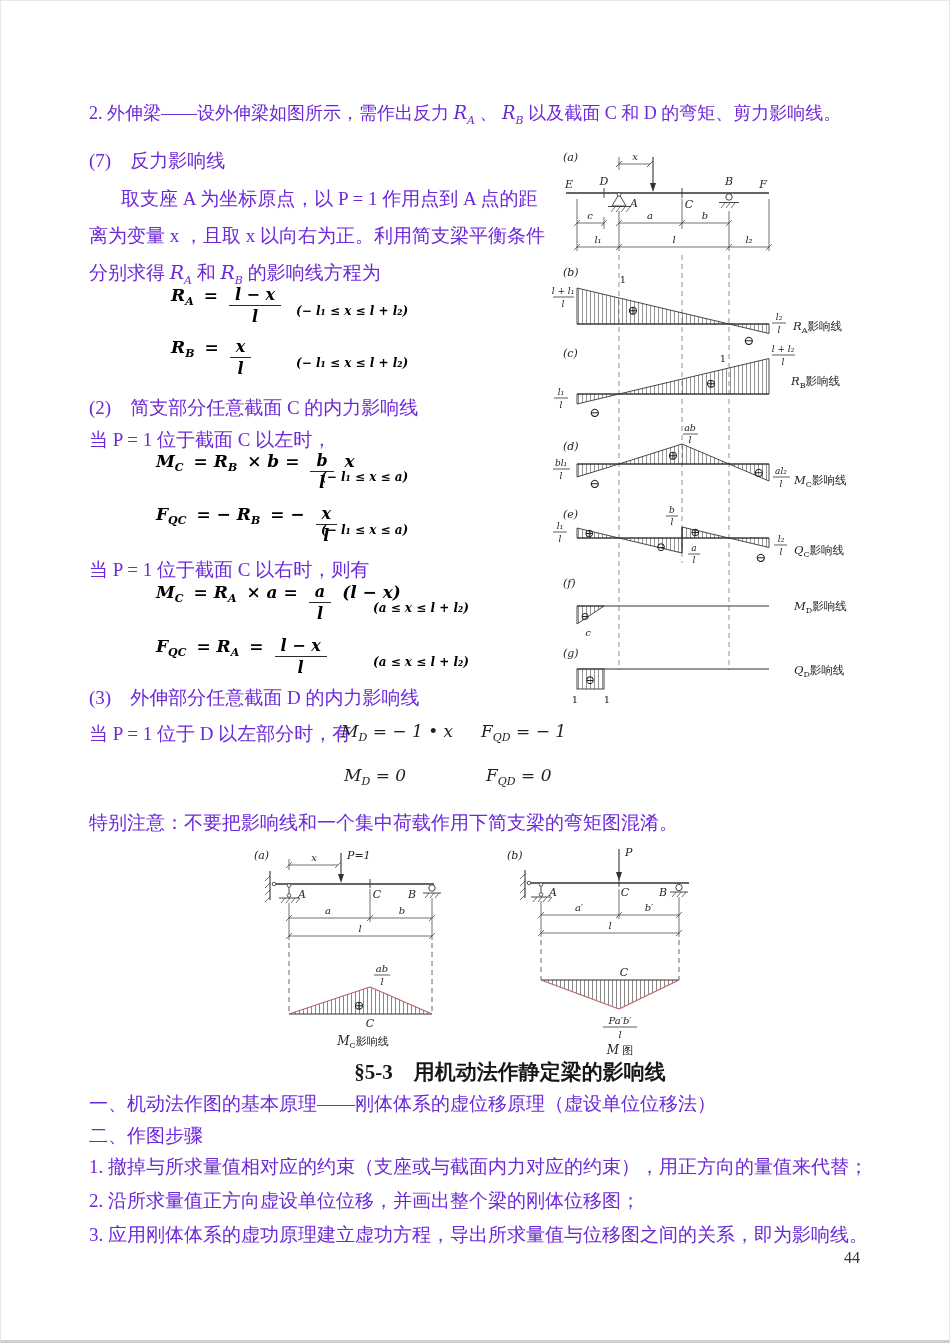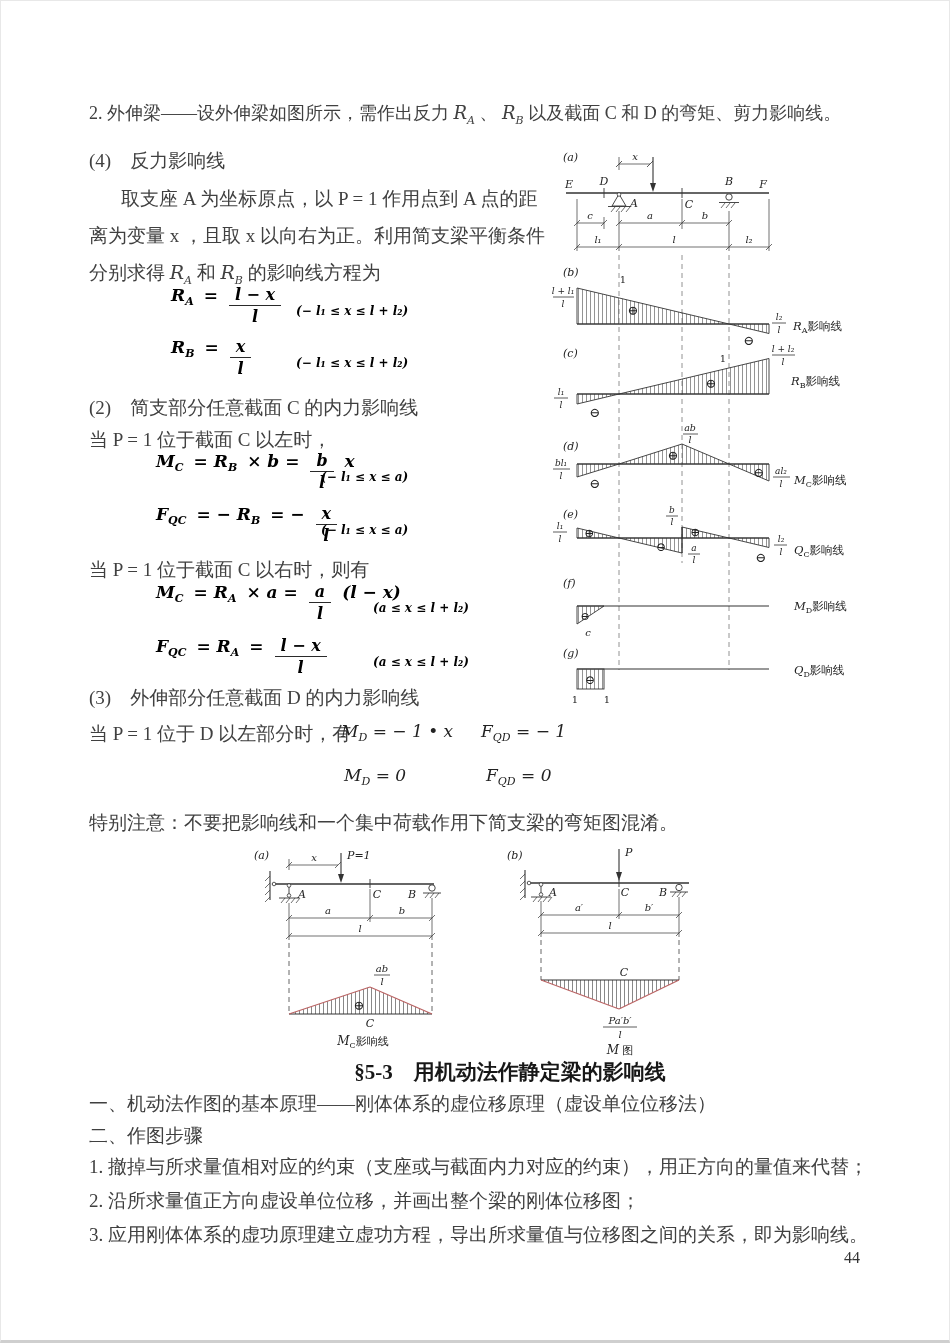--- a/index.html
+++ b/index.html
@@ -1,19 +1,19 @@
 <!DOCTYPE html>
 <html><head>
 <meta charset="utf-8">
 <style>
   html,body{margin:0;padding:0;background:#ffffff;}
   .page{position:relative;width:950px;height:1343px;background:#fff;overflow:hidden;
         font-family:"Liberation Serif","DejaVu Serif",serif;color:#222;
         border:1px solid #e8e8e8;border-bottom:3px solid #cfcfcf;box-sizing:border-box;}
-  .t{position:absolute;font-size:19px;white-space:nowrap;color:#404040;}
+  .t{position:absolute;font-size:19px;white-space:nowrap;color:#6d28d9;}
   .t.small{font-size:18px;}
   .it{font-style:italic;font-family:"DejaVu Serif",serif;}
   sub.fs{font-size:11px;font-style:italic;font-family:"DejaVu Serif",serif;line-height:0;}
   .formula{position:absolute;display:flex;align-items:flex-start;height:52px;
            font-family:"DejaVu Serif",serif;font-style:italic;font-size:17px;color:#000000;font-weight:bold;}
   .formula .piece{margin:0 5px;white-space:nowrap;}
   .frac{display:inline-flex;flex-direction:column;align-items:center;margin:0 6px;
         font-size:16px;line-height:1.2;}
   .frac .num{padding:0 6px 1px;border-bottom:1.3px solid #2a2a2a;}
   .frac .den{padding:1px 6px 0;}
@@ -33,21 +33,21 @@
 </style>
 </head>
 <body>
 
 <div class="page">
 
   <div class="t small" style="left:88px;top:100px;">
     <span>2. 外伸梁——设外伸梁如图所示，需作出反力 </span><span class="it">R</span><sub class="fs">A</sub><span> 、 </span><span class="it">R</span><sub class="fs">B</sub><span> 以及截面 C 和 D 的弯矩、剪力影响线。</span>
   </div>
 
-  <div class="t" style="left:88px;top:147px;">(4)　反力影响线</div>
+  <div class="t" style="left:88px;top:147px;">(7)　反力影响线</div>
   <div class="t" style="left:120px;top:185px;">取支座 A 为坐标原点，以 P = 1 作用点到 A 点的距</div>
   <div class="t" style="left:88px;top:222px;">离为变量 x ，且取 x 以向右为正。利用简支梁平衡条件</div>
   <div class="t" style="left:88px;top:259px;">
     <span>分别求得 </span><span class="it">R</span><sub class="fs">A</sub><span> 和 </span><span class="it">R</span><sub class="fs">B</sub><span> 的影响线方程为</span>
   </div>
 
   <div class="formula" style="left:165px;top:284px;">
     <span class="piece"><span>R</span><sub class="fs">A</sub></span>
     <span class="piece">=</span>
     <span class="frac">

